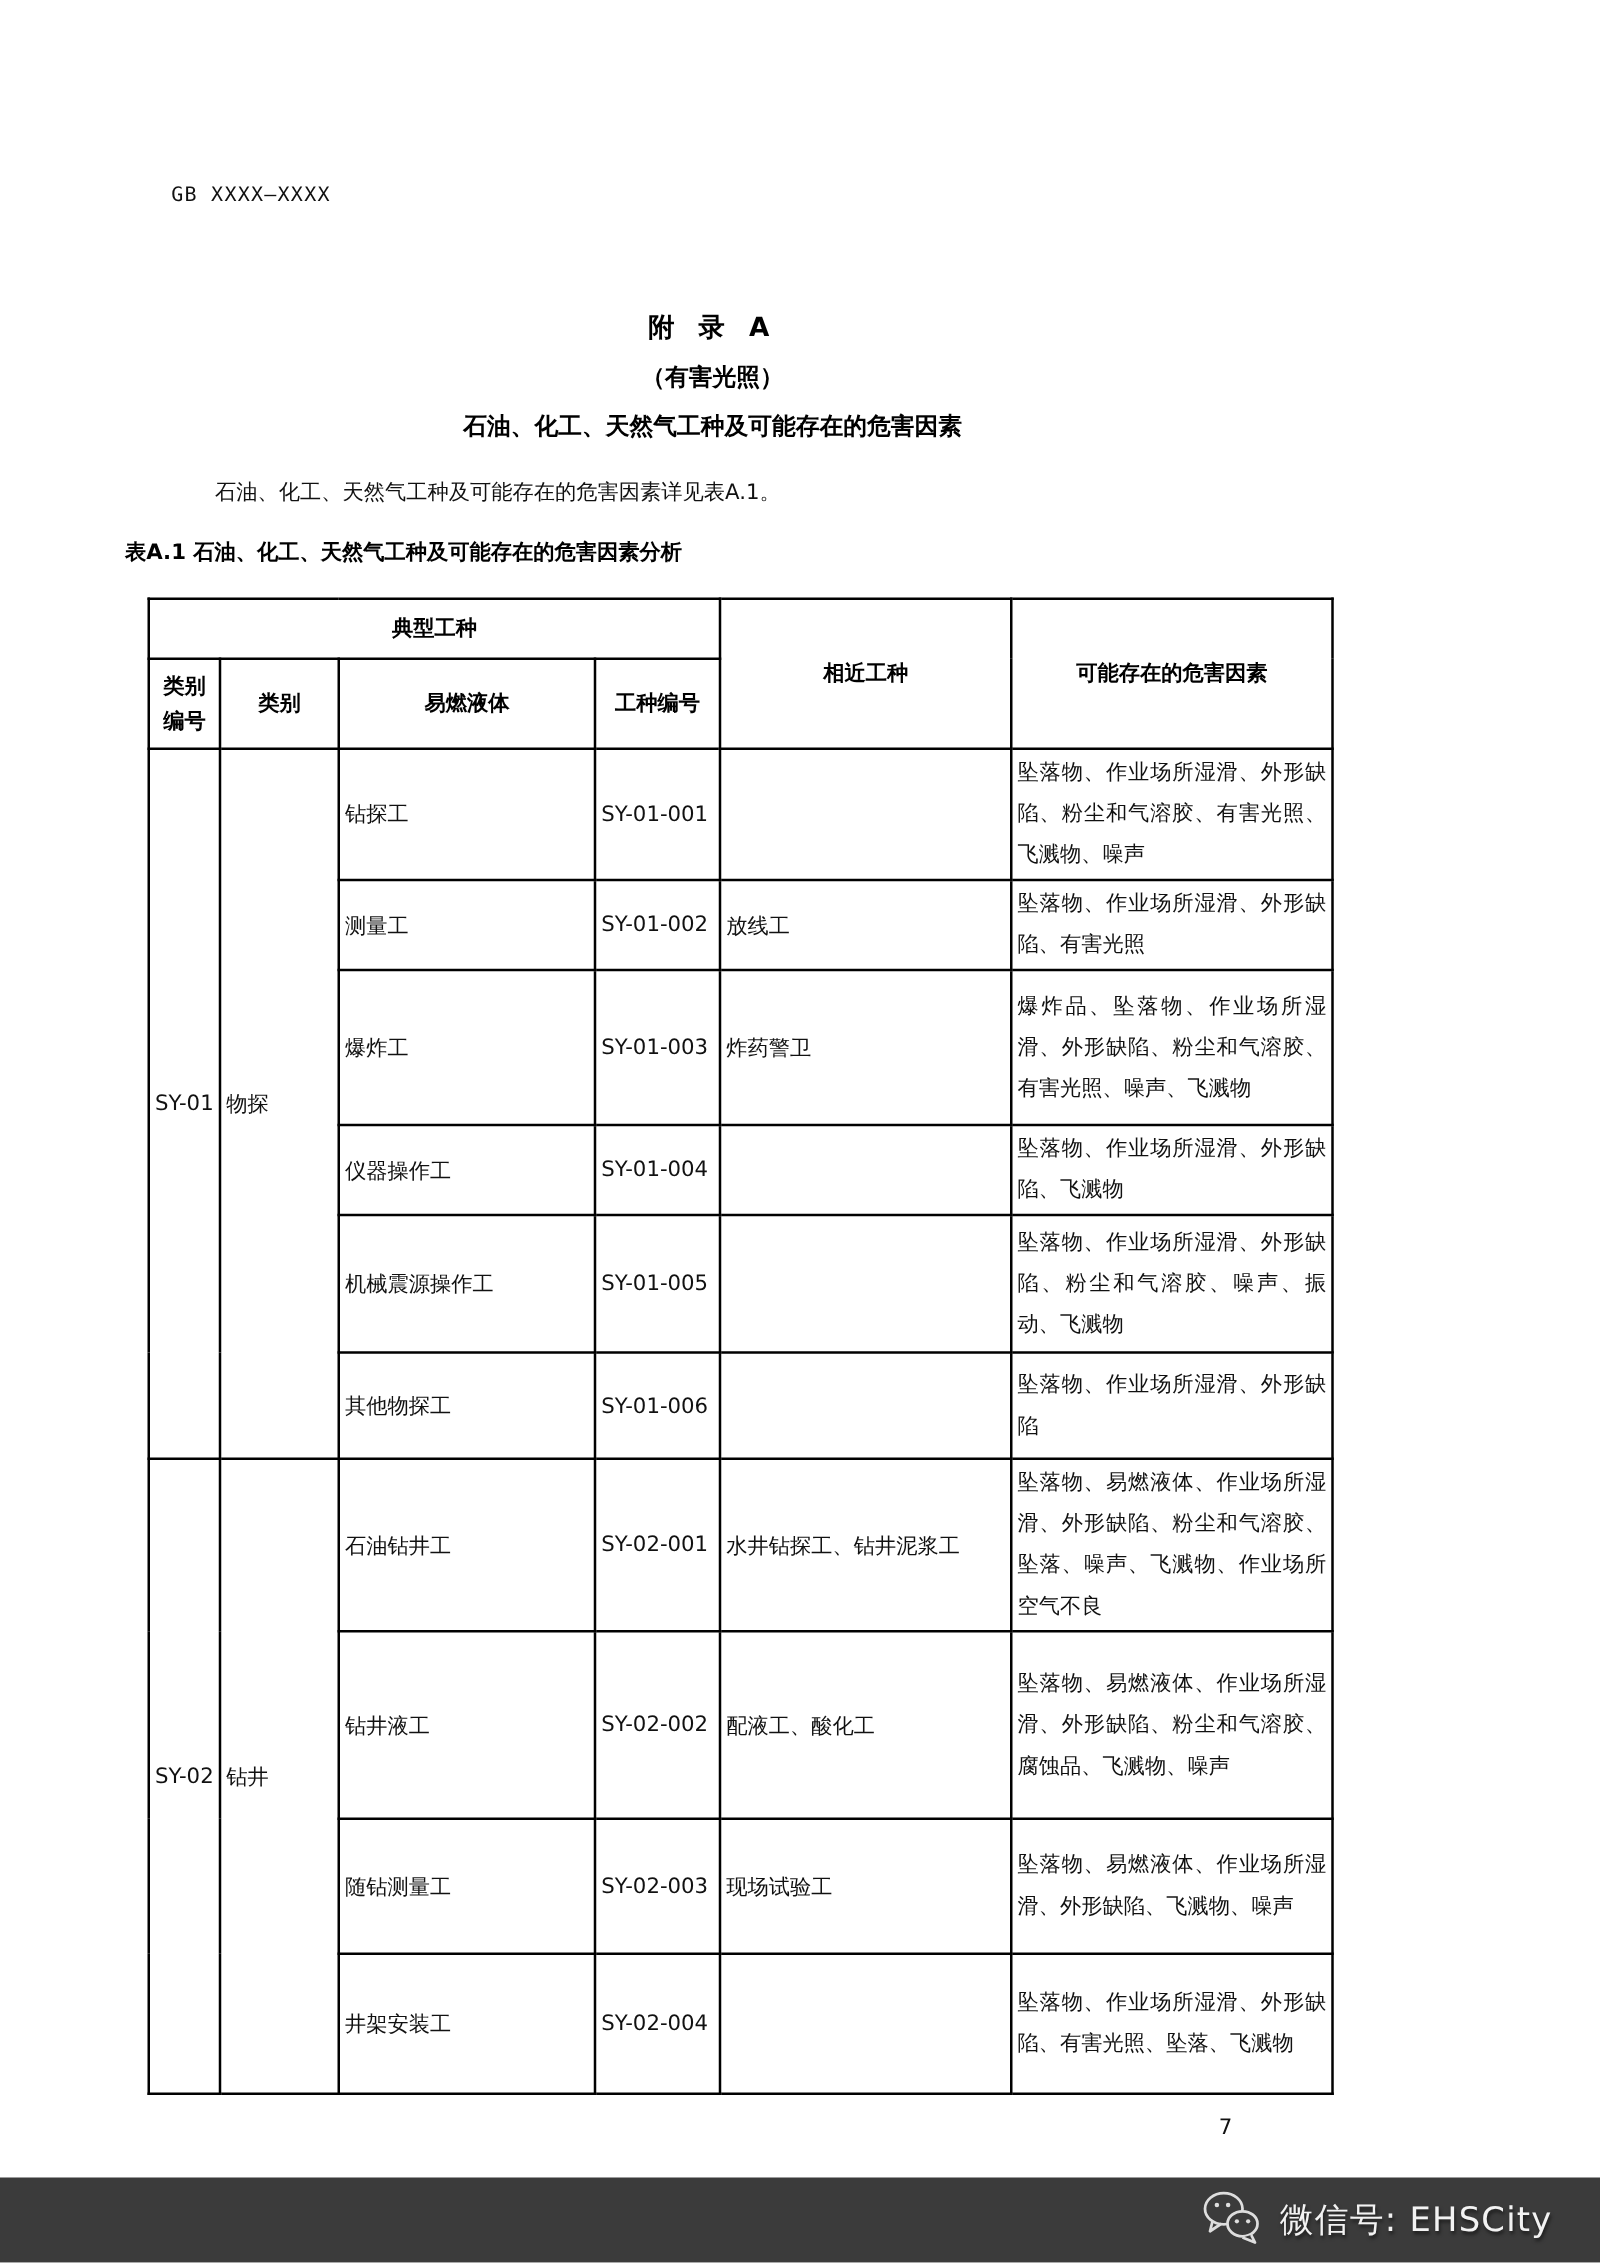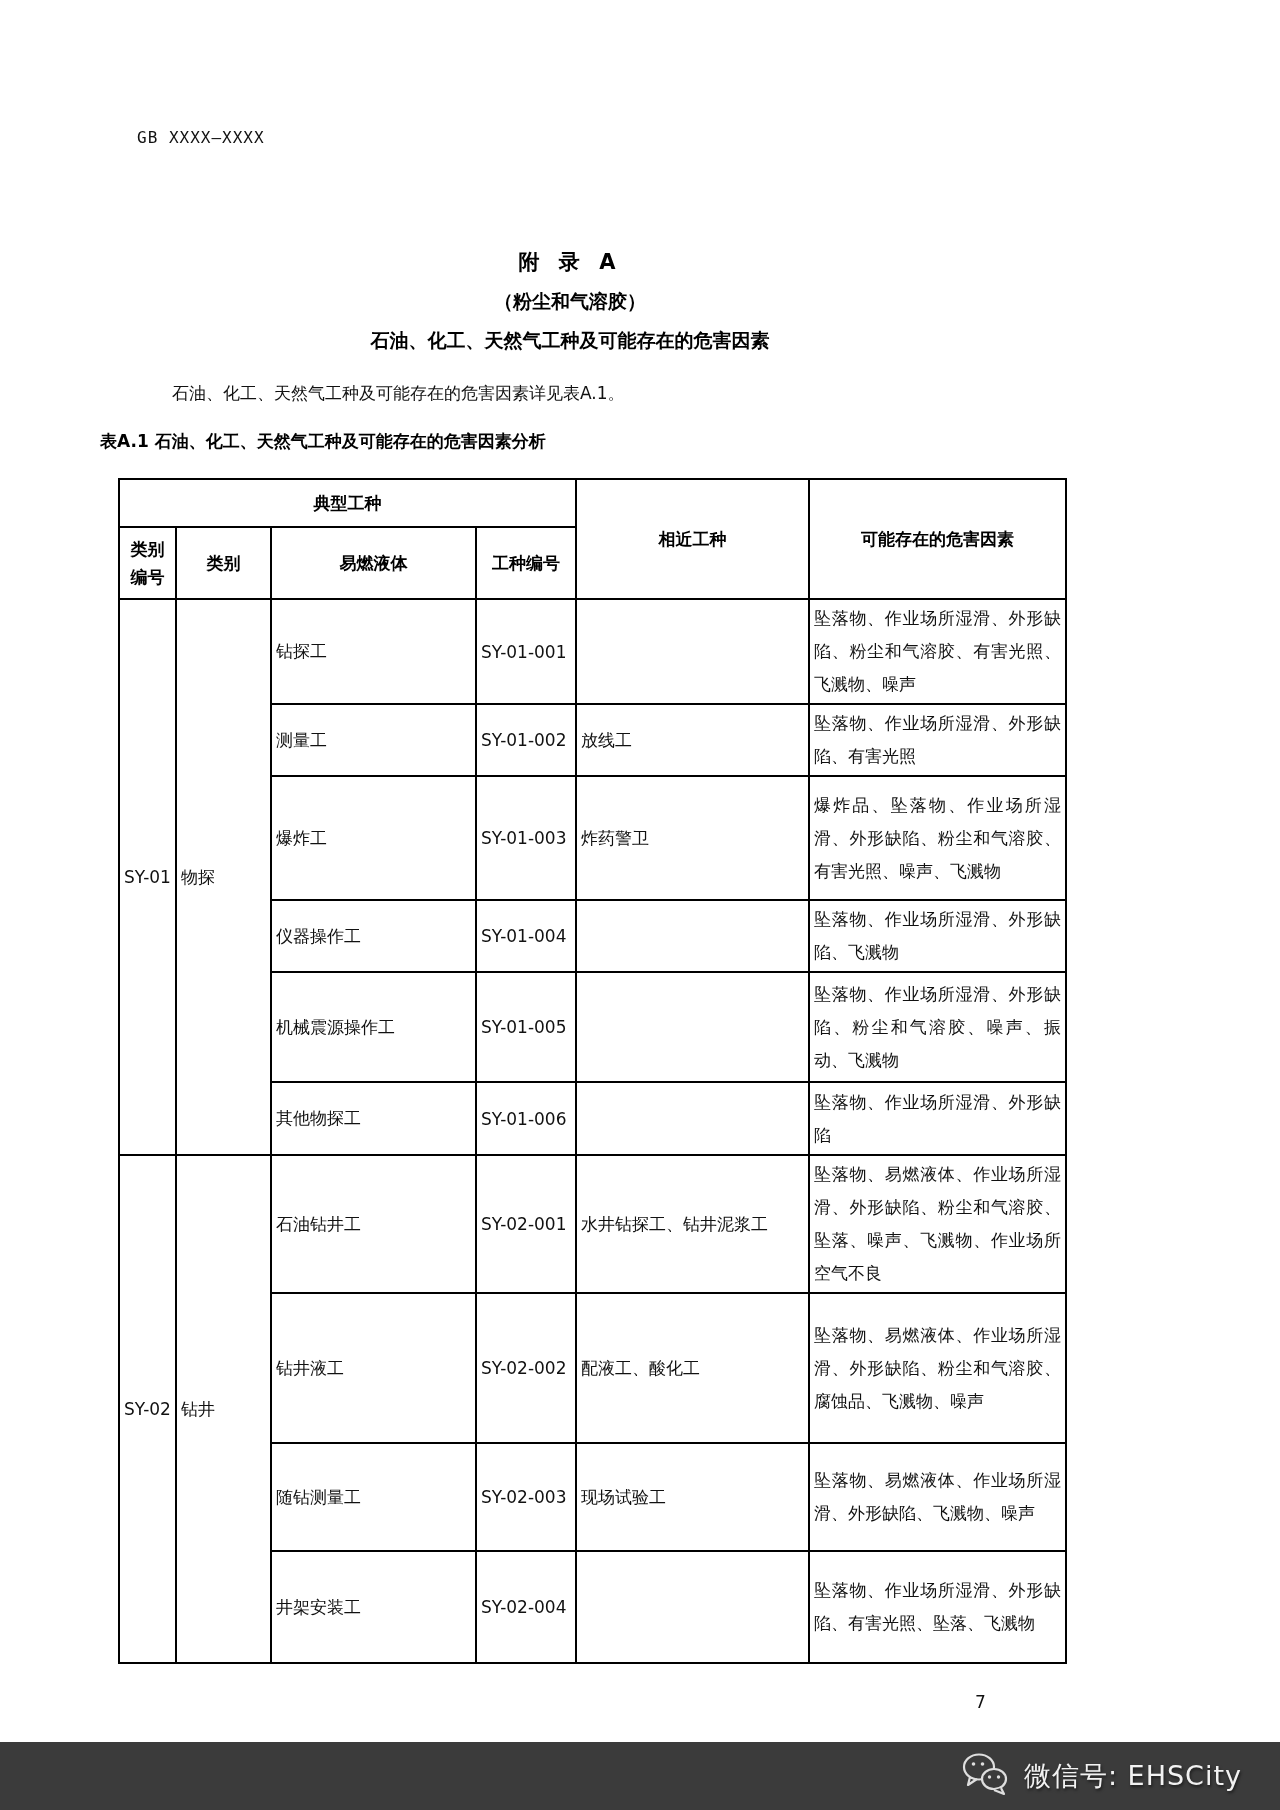--- a/index.html
+++ b/index.html
@@ -6,21 +6,21 @@
   .page{
     position:relative;
     width:1280px;height:1810px;
     margin:0 auto;
     background:#ffffff;
     font-family:"DejaVu Sans","Liberation Sans",sans-serif;
     color:#1a1a1a;
     overflow:hidden;
   }
   .doc-code{
-    position:absolute;left:137px;top:128px;
+    position:absolute;left:137px;top:146px;
     font-family:"DejaVu Sans Mono","Liberation Mono",monospace;
     font-size:16px;letter-spacing:1px;color:#111;
   }
   .title-block{
     position:absolute;left:100px;top:248px;width:940px;
     text-align:center;font-weight:bold;color:#000;
   }
   .title-line1{font-size:21px;letter-spacing:6px;margin-bottom:13px;}
   .title-line2{font-size:19px;margin-bottom:13px;}
   .title-line3{font-size:19px;}
@@ -49,21 +49,21 @@
   table.main th{font-weight:bold;color:#000;line-height:1.65;}
   td.similar{text-align:left;padding-left:8px;}
   td.hazards{
     text-align:justify;text-align-last:left;
     padding:4px 30px 4px 8px;
     line-height:33px;
   }
   tr.h1{height:48px;}
   tr.h2{height:72px;}
   tr.r1{height:98px;}  tr.r2{height:70px;padding-left:30px;}  tr.r3{height:124px;}
-  tr.r4{height:72px;}  tr.r5{height:110px;} tr.r6{height:73px;border-radius:13px;}
+  tr.r4{height:72px;}  tr.r5{height:110px;} tr.r6{height:85px;border-radius:13px;}
   tr.r7{height:130px;} tr.r8{height:150px;} tr.r9{height:108px;margin-top:46px;}
   tr.r10{height:112px;}
   .page-num{
     position:absolute;left:975px;top:1692px;
     font-size:17px;color:#111;
   }
   .footer-bar{
     position:absolute;left:0;right:0;bottom:0;height:68px;
     background:#3b3b3b;
   }
@@ -79,21 +79,21 @@
 </style>
 </head>
 <body>
 
 <div class="page">
 
   <div class="doc-code">GB XXXX—XXXX</div>
 
   <div class="title-block">
     <div class="title-line1">附  录  A</div>
-    <div class="title-line2">（粉尘和气溶胶）</div>
+    <div class="title-line2">（有害光照）</div>
     <div class="title-line3">石油、化工、天然气工种及可能存在的危害因素</div>
   </div>
 
   <div class="intro">石油、化工、天然气工种及可能存在的危害因素详见表A.1。</div>
 
   <div class="tbl-caption">表A.1  石油、化工、天然气工种及可能存在的危害因素分析</div>
 
   <table class="main">
     <colgroup>
       <col style="width:57px">

